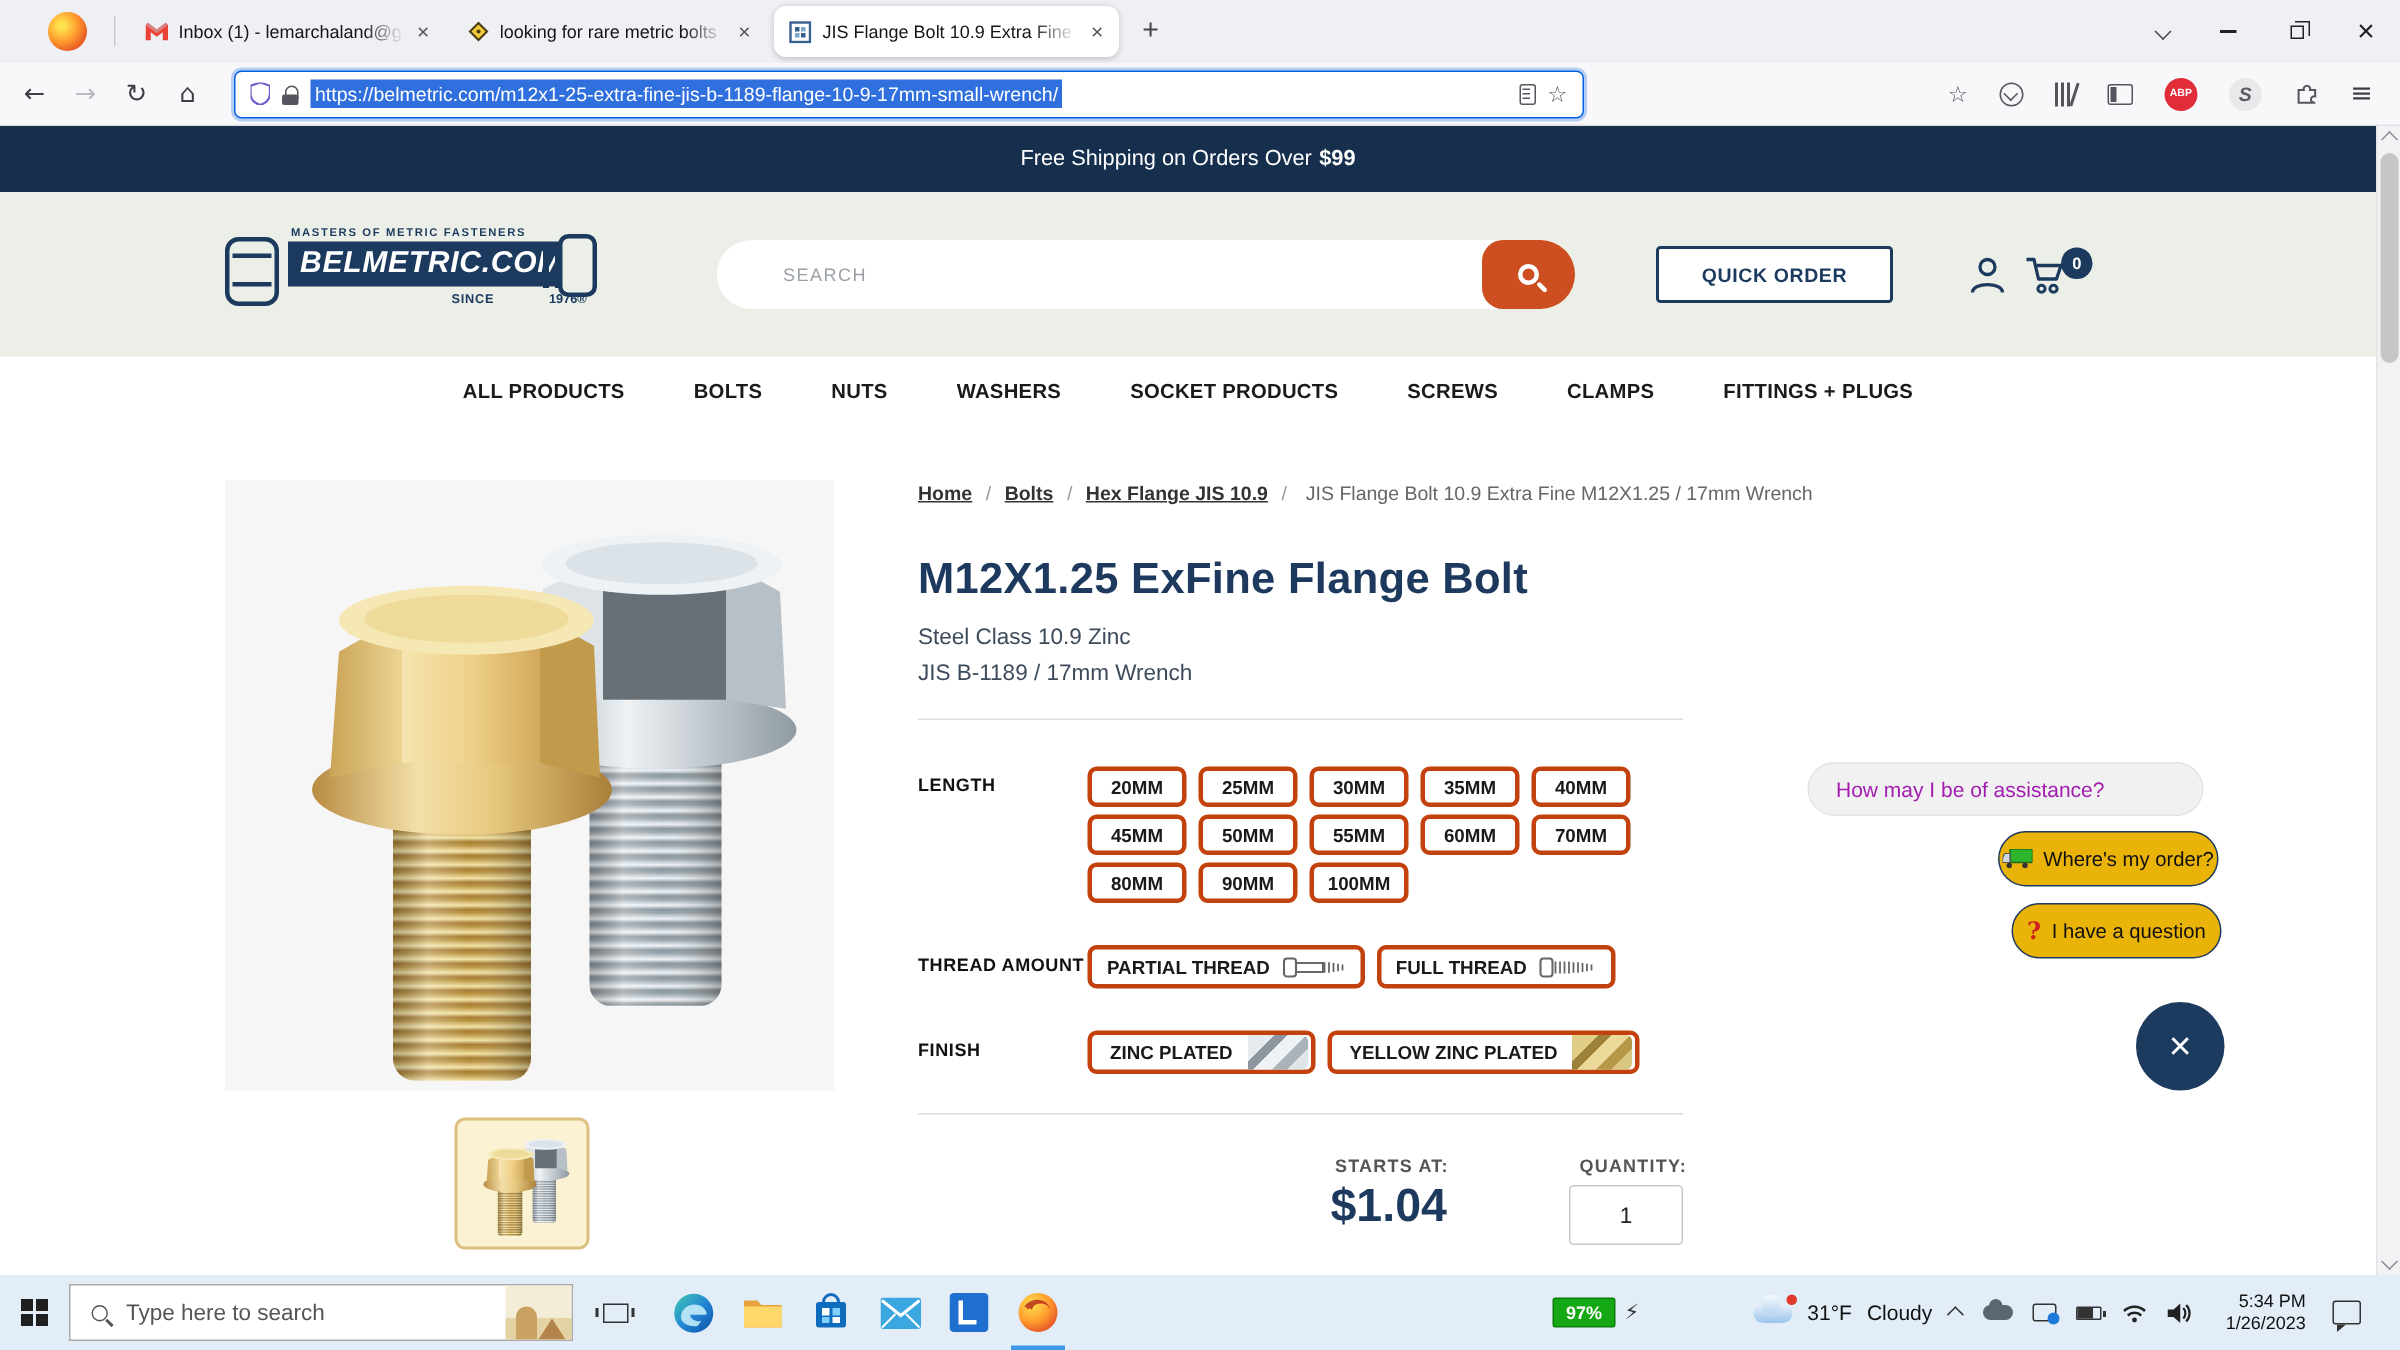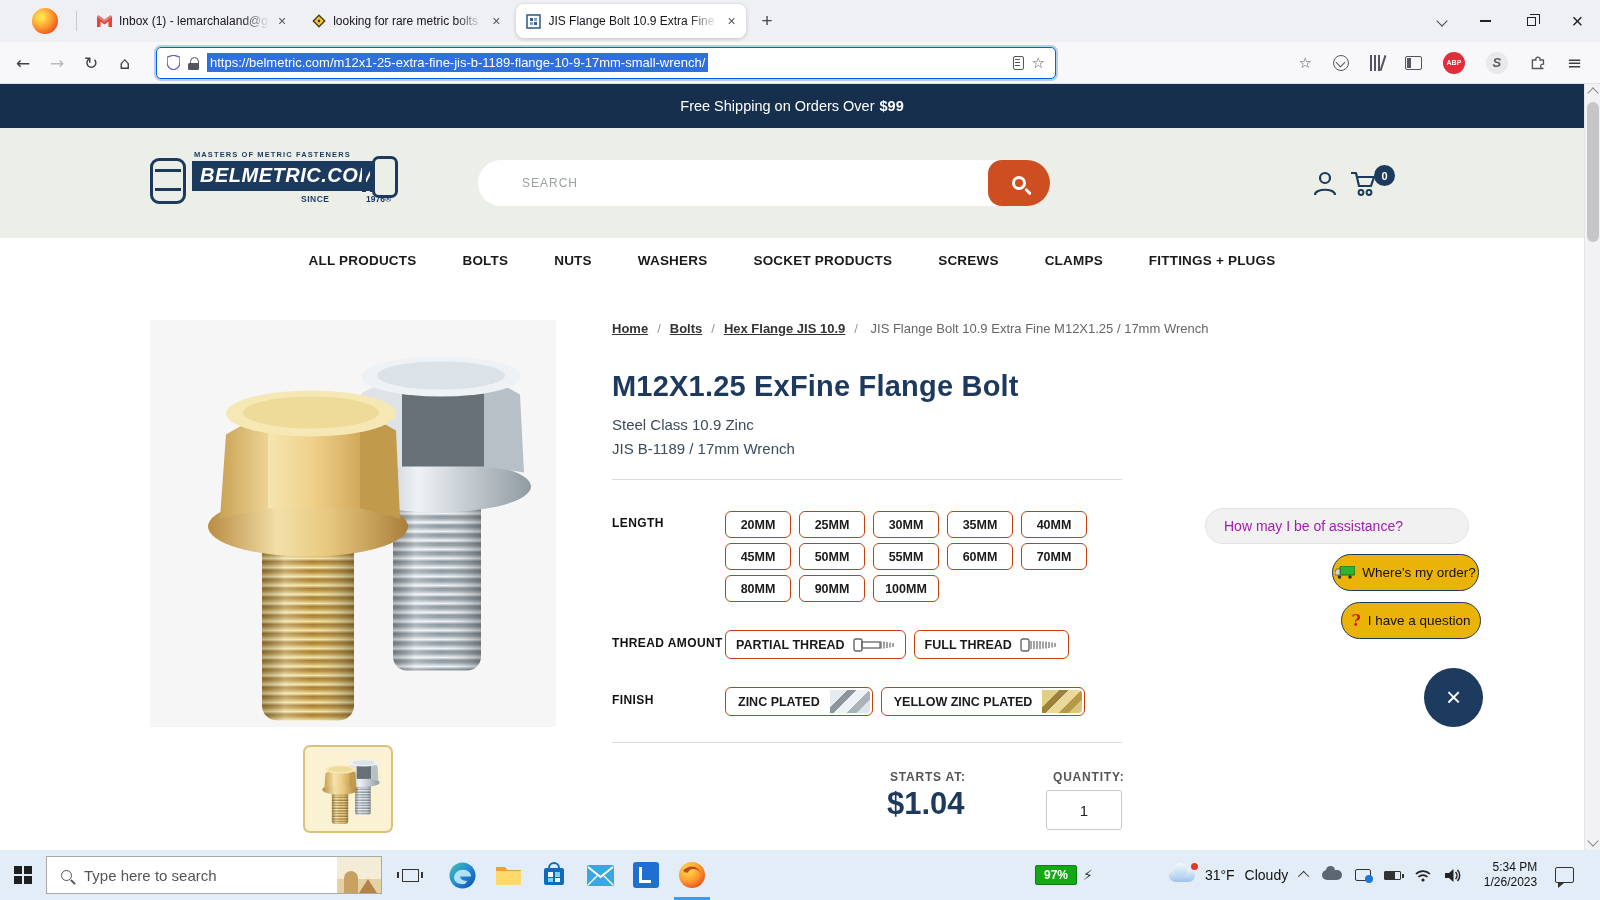--- a/index.html
+++ b/index.html
@@ -91,21 +91,21 @@
   
   #breadcrumb { position:absolute; left:612px; top:237px; width:640px; font-size:13px; color:#666; }
   #breadcrumb a { color:#333; font-weight:600; text-decoration:underline; }
   .crumb::after { content:"/"; color:#999; margin:0 9px; }
   #ptitle { position:absolute; left:612px; top:286px; font-size:29px; font-weight:800; color:#1d3a5e; letter-spacing:.2px; }
   #psub1 { position:absolute; left:612px; top:332px; font-size:15px; color:#3c4a5a; }
   #psub2 { position:absolute; left:612px; top:356px; font-size:15px; color:#3c4a5a; }
   .hr { position:absolute; left:612px; width:510px; height:1px; background:#ddd; }
   .optlabel { position:absolute; left:612px; font-size:12px; font-weight:800; color:#111; letter-spacing:.4px; }
   #lengrid { position:absolute; left:725px; top:427px; width:378px; display:flex; flex-wrap:wrap; gap:5px 8px; }
-  .opt { background:#fff; border:1px solid #c2410c; border-radius:6px; font-size:12.5px; font-weight:bold; color:#1a1a1a; display:flex; align-items:center; justify-content:center; font-family:"Liberation Sans",sans-serif; }
+  .opt { background:#fff; border:3px solid #c2410c; border-radius:6px; font-size:12.5px; font-weight:bold; color:#1a1a1a; display:flex; align-items:center; justify-content:center; font-family:"Liberation Sans",sans-serif; }
   .len { width:66px; height:27px; }
   #threadrow { position:absolute; left:725px; top:546px; display:flex; gap:8px; }
   .thr { height:29px; padding:0 10px; gap:8px; }
   #finishrow { position:absolute; left:725px; top:603px; display:flex; gap:8px; }
   .fin { height:29px; padding:0 2px 0 12px; gap:10px; }
   .swatch { width:40px; height:23px; border-radius:0 4px 4px 0; }
   .sw-zinc { background:linear-gradient(135deg,#e6ebef 0 28%,#8d969e 28% 42%,#eef2f5 42% 62%,#aab3ba 62% 78%,#dfe5e9 78%); }
   .sw-yzinc { background:linear-gradient(135deg,#e0cd86 0 28%,#9c8139 28% 42%,#ead998 42% 62%,#b59947 62% 78%,#d9c67f 78%); }
   #startslabel { position:absolute; left:890px; top:686px; font-size:12px; color:#555; letter-spacing:.8px; font-weight:700; }
   #price { position:absolute; left:887px; top:702px; font-size:31px; font-weight:800; color:#1d3a5e; }
@@ -249,20 +249,23 @@
       <span class="lg-nut"></span>
       <span class="lg-since">SINCE</span>
       <span class="lg-year">1976®</span>
     </div>
     <div id="sitesearch">
       <input type="text" placeholder="SEARCH" style="">
       <span id="searchbtn">
           <span class="magw"></span>
         </span>
     </div>
+    <div id="quickorder">
+        <span>QUICK ORDER</span>
+      </div>
     <svg id="accounticon" width="26" height="26" viewBox="0 0 26 26">
         <circle cx="13" cy="8" r="5" fill="none" stroke="#1b3a5e" stroke-width="2.2"></circle>
         <path d="M3 25 C3 18 23 18 23 25" fill="none" stroke="#1b3a5e" stroke-width="2.2"></path>
       </svg>
     <svg id="carticon" width="28" height="26" viewBox="0 0 28 26">
         <path d="M1 2 h5 l3 13 h12 l3-9 H8" fill="none" stroke="#1b3a5e" stroke-width="2.2" stroke-linejoin="round"></path>
         <circle cx="11" cy="21.5" r="2.4" fill="none" stroke="#1b3a5e" stroke-width="2"></circle>
         <circle cx="19" cy="21.5" r="2.4" fill="none" stroke="#1b3a5e" stroke-width="2"></circle>
       </svg>
     <span id="cartbadge">0</span>

